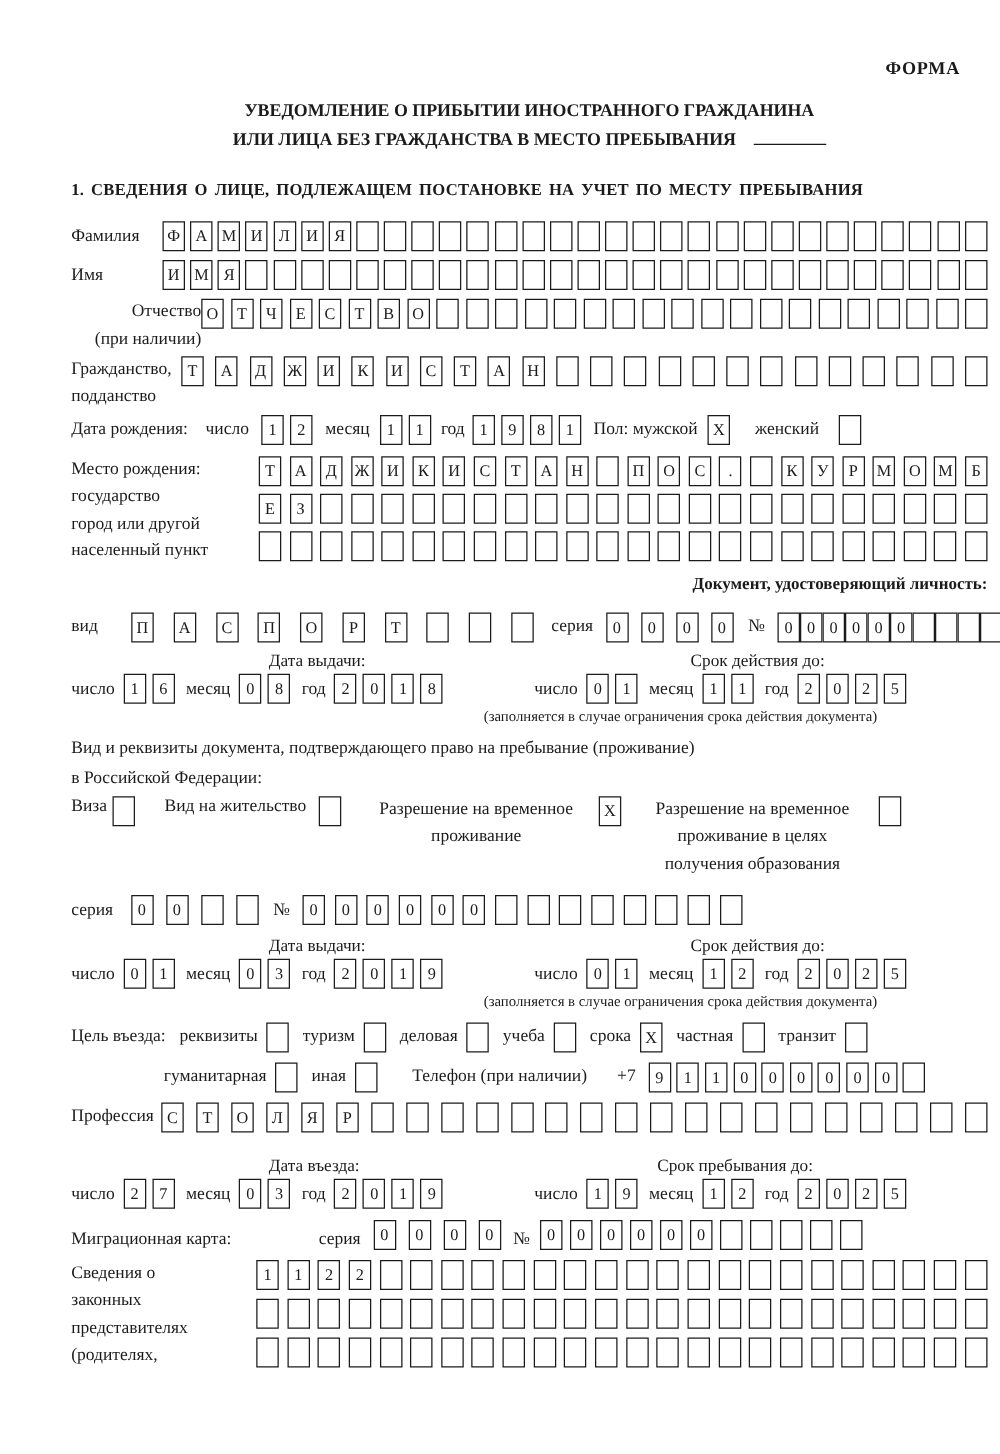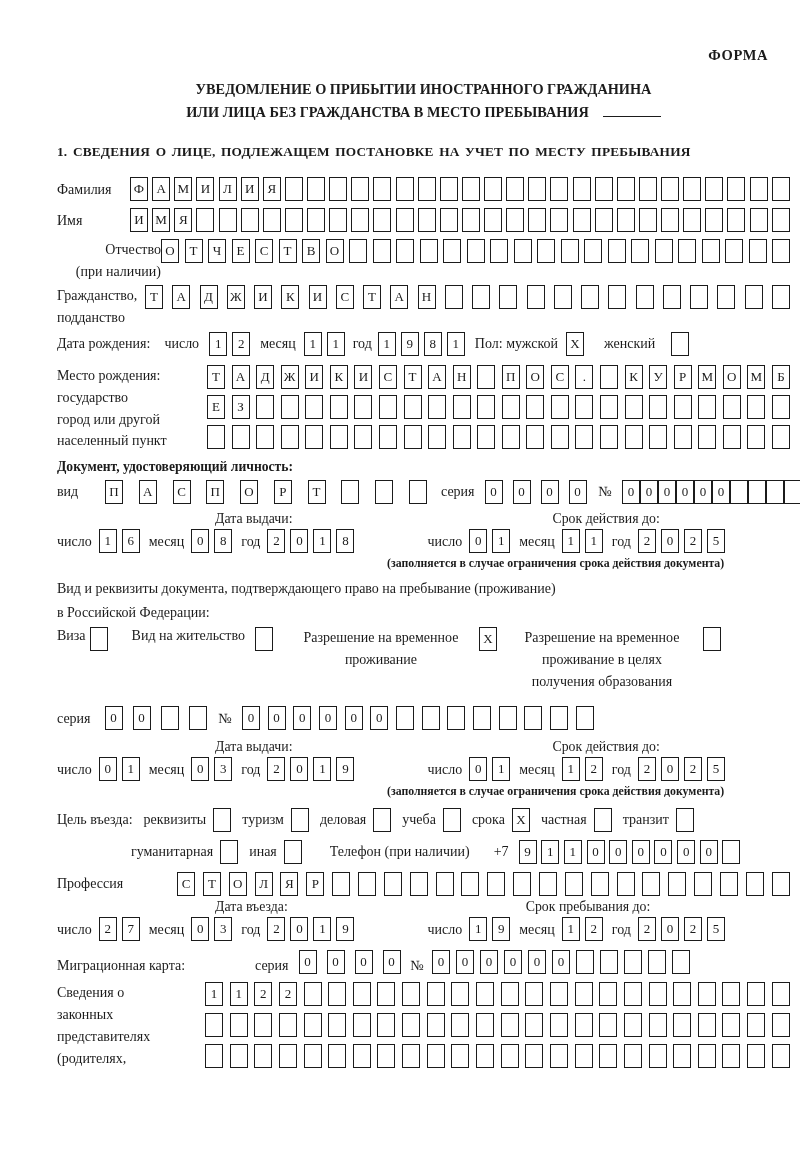--- a/index.html
+++ b/index.html
@@ -43,32 +43,32 @@
   
   .inl{display:flex;align-items:center;margin-bottom:9px;}
   .ml6{margin-left:6px;} .ml8{margin-left:8px;} .ml10{margin-left:10px;}
   .ml12{margin-left:12px;} .ml14{margin-left:14px;} .ml16{margin-left:16px;}
   .ml20{margin-left:20px;} .ml24{margin-left:24px;} .ml28{margin-left:28px;} .mr8{margin-right:8px;} .mr10{margin-right:10px;} .mr14{margin-right:14px;}
   
   .twocol{display:flex;align-items:flex-start;margin-bottom:4px;}
   .stack{flex:1;min-width:0;}
   .stack .cells{margin-bottom:6px;}
   
-  .doc-title{text-align:left;font-weight:bold;font-size:13.6px;margin:0 0 4px 0;}
+  .doc-title{text-align:right;font-weight:bold;font-size:13.6px;margin:0 0 14px 0;}
   
   .dtitles{display:flex;margin-bottom:2px;font-size:13.8px;}
   .dt1{margin-left:158px;}
   .dt2{margin-left:260px;}
   .dt2e{margin-left:238px;}
   .drow{display:flex;align-items:center;}
   .dgrp{display:flex;align-items:center;}
   .dgrp .dlbl{margin-right:7px;}
   .dgrp .pair{margin-right:9px;}
   .rgrp{margin-left:64px;}
-  .note{font-size:11.8px;margin:3px 0 9px 330px;font-weight:bold;}
+  .note{font-size:11.8px;margin:3px 0 9px 330px;}
   .gap-b6{margin-bottom:6px;} .gap-b8{margin-bottom:8px;} .gap-b10{margin-bottom:10px;}
   
   .intro{margin-bottom:6px;}
   .opts{display:flex;align-items:flex-start;margin:2px 0 14px 0;}
   .opt{display:flex;align-items:flex-start;}
   .opt .cell{margin-left:10px;}
   .optlbl{text-align:center;line-height:1.55;}
   .optlbl.w3{width:176px;}
   .optlbl.w4{width:182px;}
   
@@ -580,21 +580,21 @@
         <span class="cell">1</span>
         <span class="cell">0</span>
         <span class="cell">0</span>
         <span class="cell">0</span>
         <span class="cell">0</span>
         <span class="cell">0</span>
         <span class="cell">0</span>
         <span class="cell"></span>
       </span>
   </div>
-  <div class="row gap-b10" style="margin-bottom:2px;gap:48px;">
+  <div class="row gap-b10" style="margin-bottom:18px;">
     <span class="lab w-prof">Профессия</span>
     <span class="cells grow">
         <span class="cell">С</span>
         <span class="cell">Т</span>
         <span class="cell">О</span>
         <span class="cell">Л</span>
         <span class="cell">Я</span>
         <span class="cell">Р</span>
         <span class="cell"></span>
         <span class="cell"></span>

